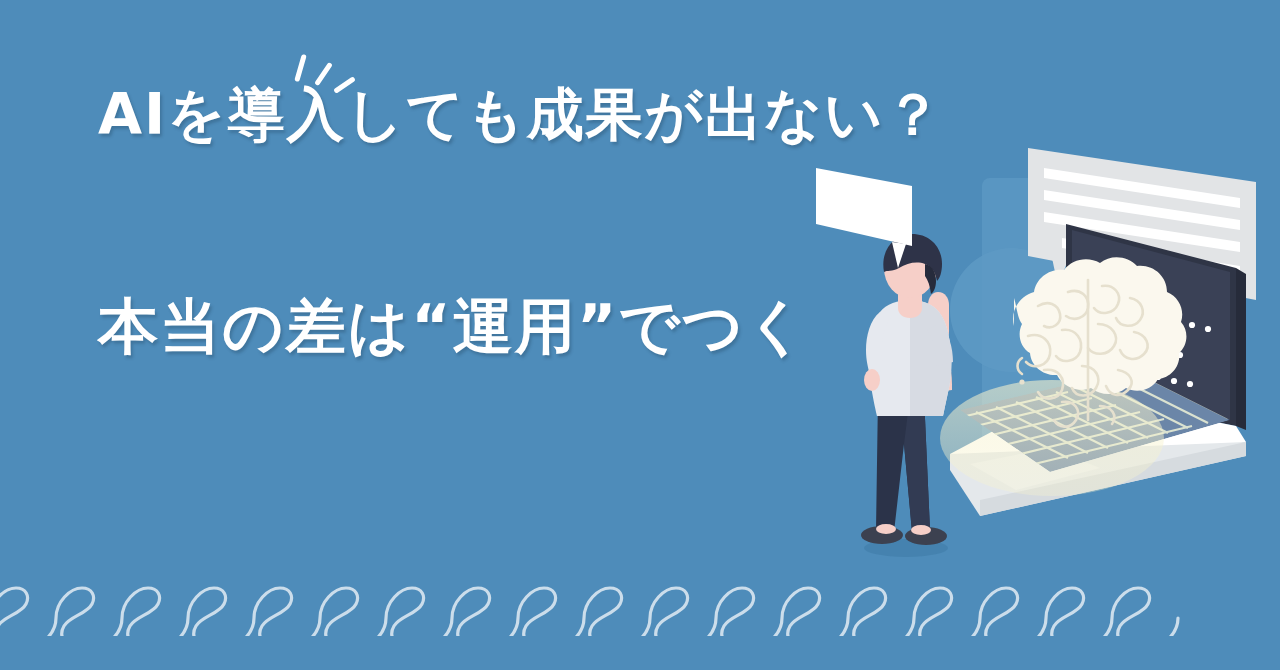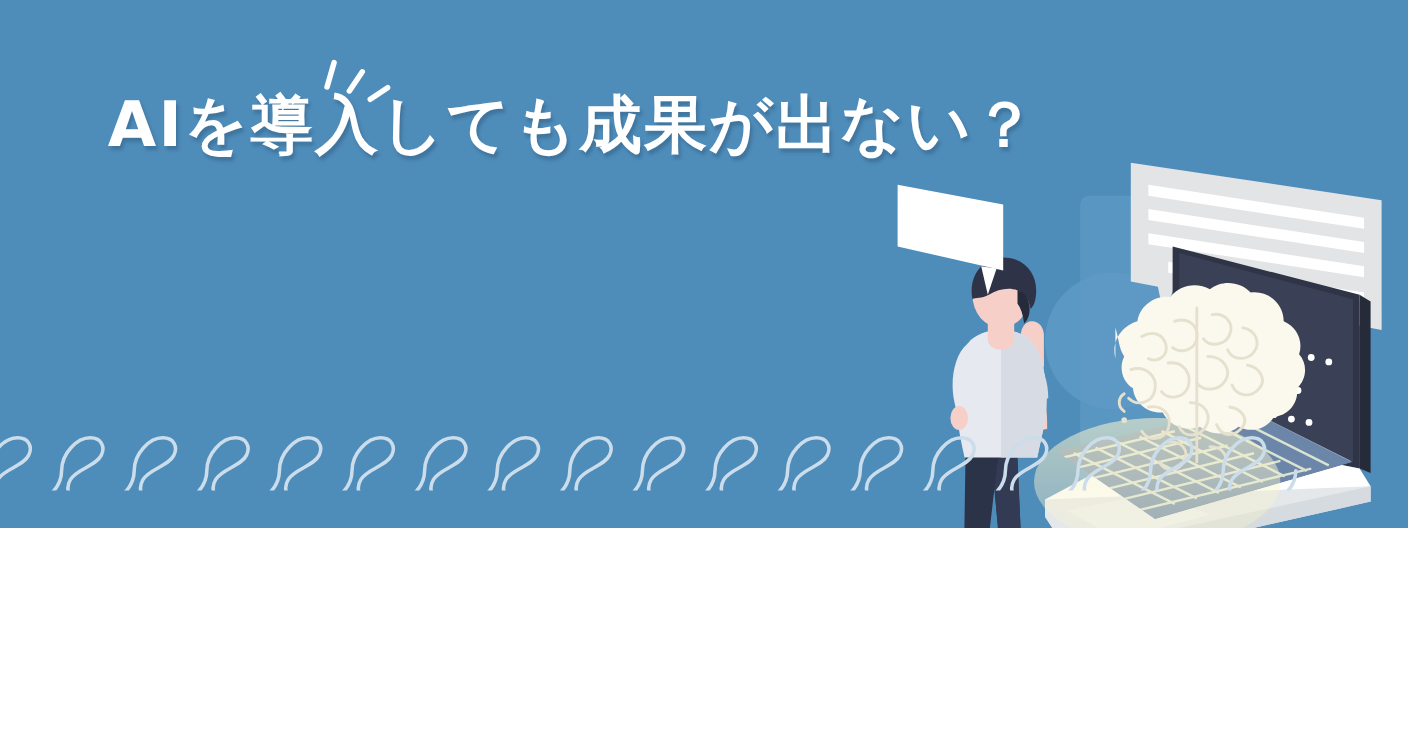--- a/index.html
+++ b/index.html
@@ -7,21 +7,21 @@
     padding: 0;
     background: #ffffff;
   }
   body {
     font-family: "Liberation Sans", "DejaVu Sans", sans-serif;
   }
 
   .banner {
     position: relative;
     width: 1280px;
-    height: 480px;
+    height: 670px;
     background: #4e8cba;
     overflow: hidden;
   }
 
   
   .headline {
     position: absolute;
     left: 0;
     top: 0;
     width: 1280px;
@@ -281,20 +281,21 @@
     </svg>
   </div>
 
   <div class="headline">
     <div class="sparkles">
       <span class="spark-a"></span>
       <span class="spark-b"></span>
       <span class="spark-c"></span>
     </div>
     <div class="title-line title-line-1">AIを導入しても成果が出ない？</div>
+    <div class="title-line title-line-2">本当の差は“運用”でつく</div>
   </div>
 
   <div class="loop-border">
     <svg viewBox="0 0 1280 62" preserveAspectRatio="none" xmlns="http://www.w3.org/2000/svg">
       <g id="loops" fill="none" stroke="#CBDDEB" stroke-width="3.2" stroke-linecap="round">
         <path d="M-10,44
                  c0,-16 14,-30 26,-30 c10,0 14,8 10,16 c-5,10 -22,12 -28,22
                  c-7,12 4,24 20,24 c22,0 38,-16 38,-32
                  c0,-16 14,-30 26,-30 c10,0 14,8 10,16 c-5,10 -22,12 -28,22
                  c-7,12 4,24 20,24 c22,0 38,-16 38,-32

